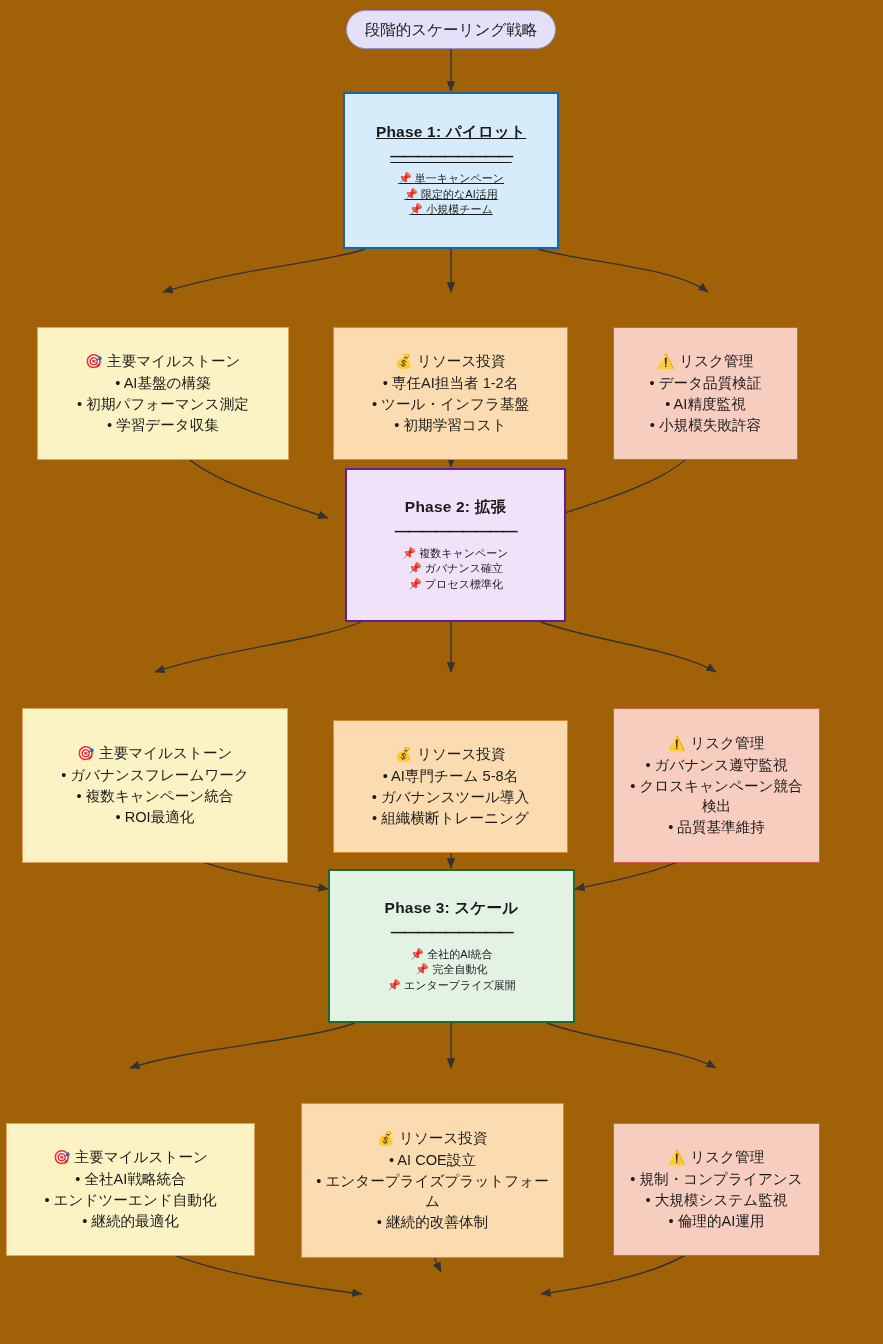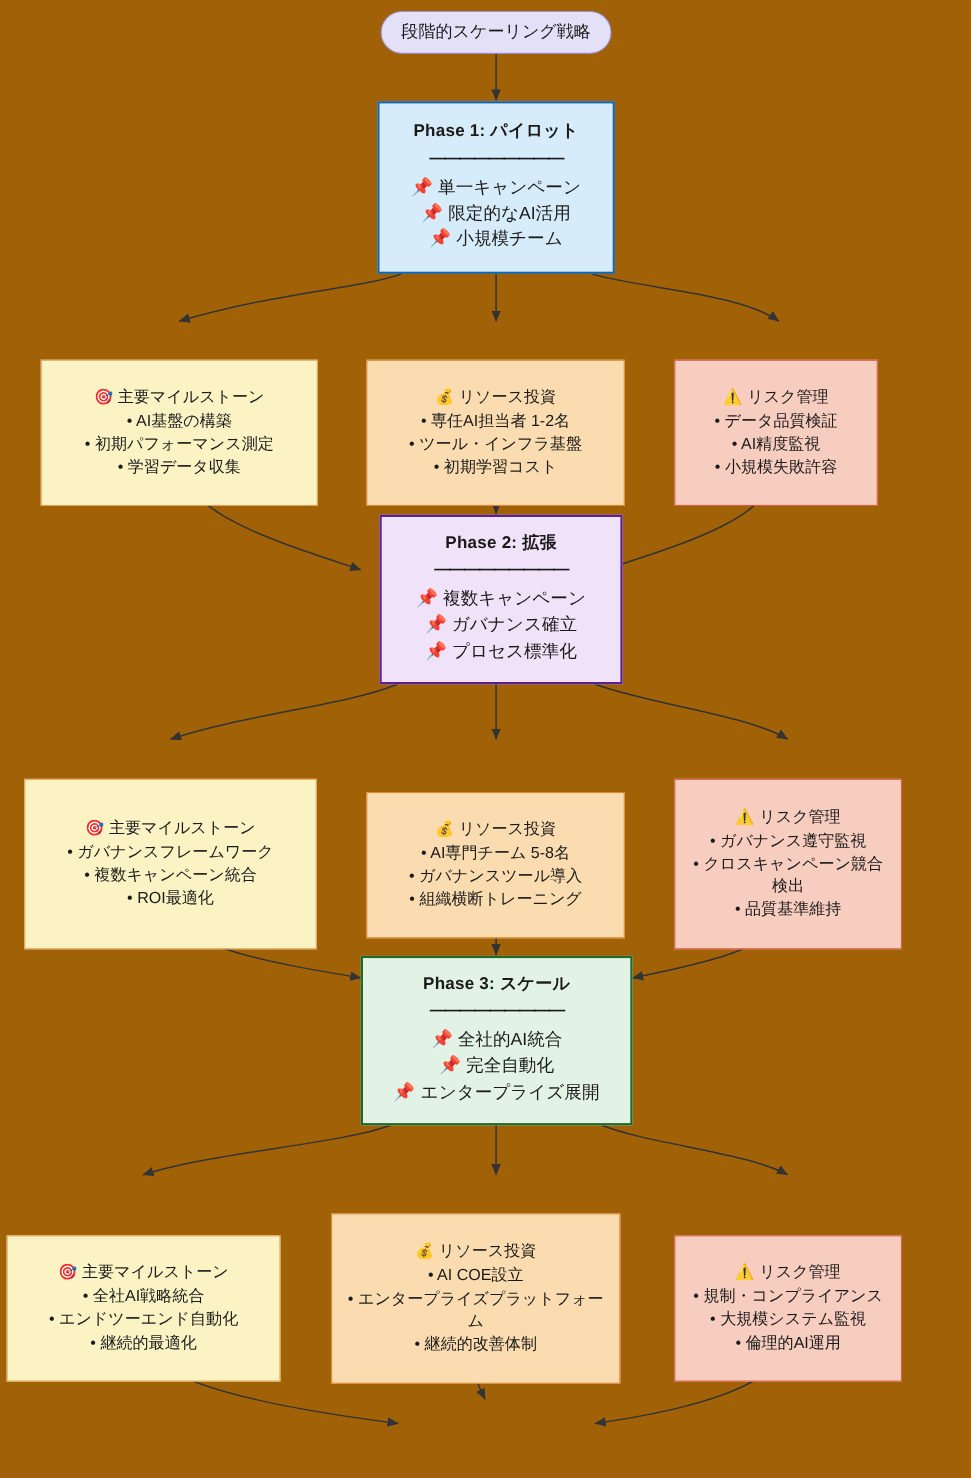--- a/index.html
+++ b/index.html
@@ -63,21 +63,21 @@
     margin-bottom: 2px;
   }
   .phase-rule {
     font-size: 15px;
     letter-spacing: -1.5px;
     line-height: 1.0;
     margin: 3px 0 8px 0;
     font-weight: 700;
   }
   .phase-item {
-    font-size: 16px;
+    font-size: 11px;
     white-space: nowrap;
   }
   .phase.blue   { background: #d7ecfa; border-color: #1565a8; }
   .phase.purple { background: #f0e2f8; border-color: #5c1f9c; }
   .phase.green  { background: #e2f2e5; border-color: #1e6b2e; }
 
   
   .node.detail {
     border-width: 1.3px;
     border-style: solid;
@@ -141,21 +141,21 @@
       <path d="M130,1222 C142,1258 250,1280 362,1294"></path>
       <path d="M433,1222 C428,1250 436,1262 441,1272"></path>
       <path d="M716,1222 C706,1258 640,1280 541,1294"></path>
     </g>
   </svg>
 
   <div class="node terminal" style="left:346px; top:10px; width:210px; height:39px;">
     <div class="line">段階的スケーリング戦略</div>
   </div>
 
-  <div class="node phase blue" style="left:343px; top:92px; width:216px; height:157px;">
+  <div class="node phase blue" style="left:343px; top:92px; width:216px; height:157px;text-decoration:underline;">
     <div class="phase-title">Phase 1: パイロット</div>
     <div class="phase-rule">—————————</div>
     <div class="phase-item"><span class="pin">📌</span> <span>単一キャンペーン</span></div>
     <div class="phase-item"><span class="pin">📌</span> <span>限定的なAI活用</span></div>
     <div class="phase-item"><span class="pin">📌</span> <span>小規模チーム</span></div>
   </div>
 
   <div class="node detail milestone" style="left:37px; top:292px; width:252px; height:133px;">
     <div class="head"><span class="emoji">🎯</span> <span>主要マイルストーン</span></div>
     <div class="bullet">• <span>AI基盤の構築</span></div>

